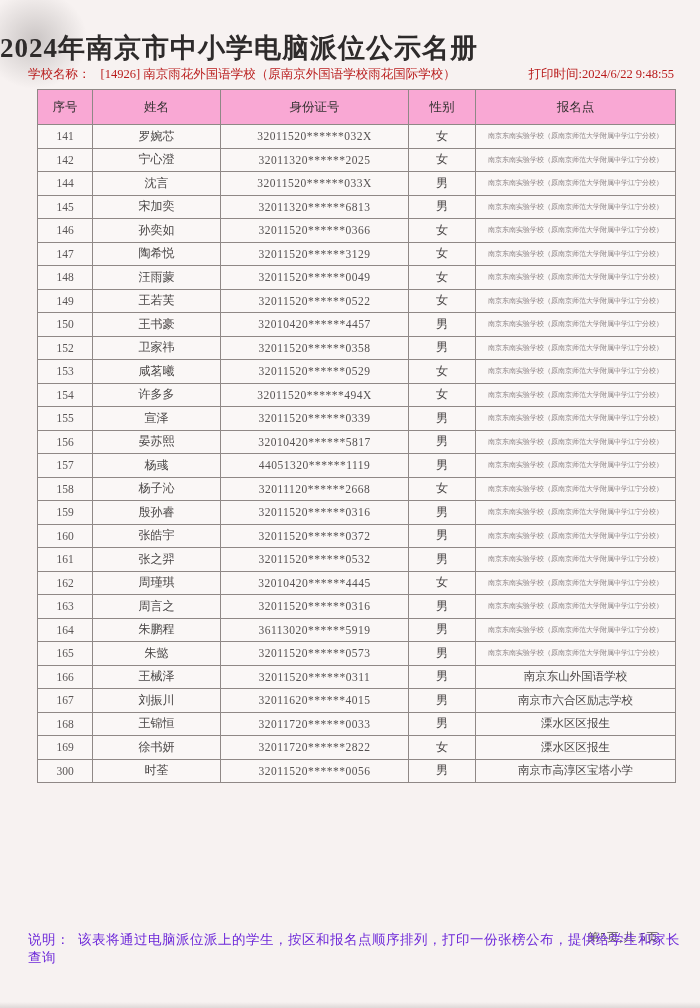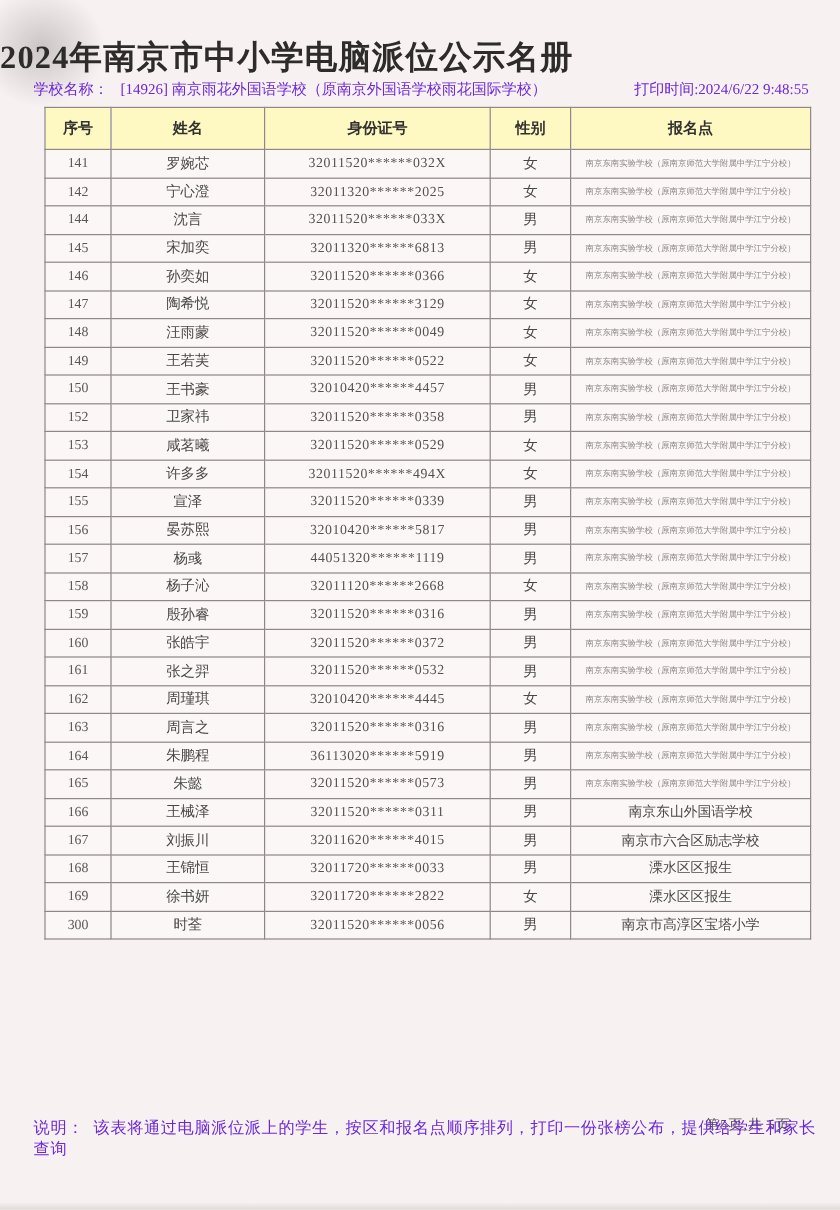--- a/index.html
+++ b/index.html
@@ -35,21 +35,21 @@
     letter-spacing: 1px;
     color: #2e2b2b;
   }
   .meta-line {
     position: absolute;
     top: 66px; left: 28px; right: 26px;
     display: flex;
     justify-content: space-between;
     align-items: baseline;
     font-size: 12.5px;
-    color: #6d28d9;
+    color: #b91c1c;
   }
   .meta-left .label { margin-right: 10px; }
   .roster-table {
     position: absolute;
     top: 89px; left: 37px;
     width: 638px;
     border-collapse: collapse;
     table-layout: fixed;
   }
   .roster-table col.c-no    { width: 55px; }
@@ -59,23 +59,23 @@
   .roster-table col.c-site  { width: 200px; }
   .roster-table th, .roster-table td {
     border: 1px solid #8f8886;
     text-align: center;
     vertical-align: middle;
     overflow: hidden;
     white-space: nowrap;
   }
   .roster-table th {
     height: 35px;
-    background: #fef9c3;
+    background: #f9a8d4;
     font-size: 12.5px;
-    font-weight: bold;
+    font-weight: normal;
     color: #333030;
   }
   .roster-table td {
     height: 23.5px;
     background: #faf7f6;
     font-size: 12px;
     color: #4a4747;
   }
   .roster-table td.cell-no { font-size: 11.5px; color: #5a5656; }
   .roster-table td.cell-id { font-size: 11.5px; letter-spacing: 0.5px; color: #555151; margin-left: 22px; }

